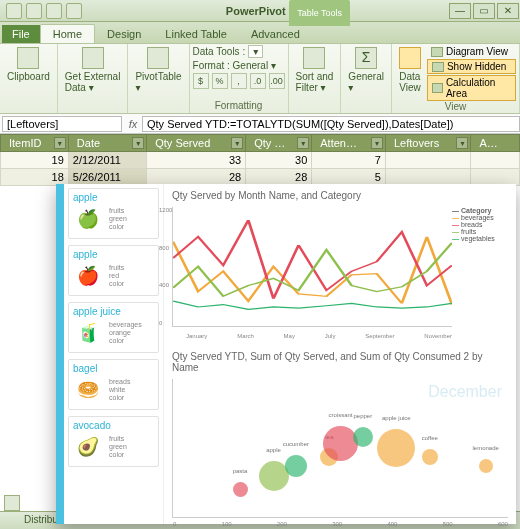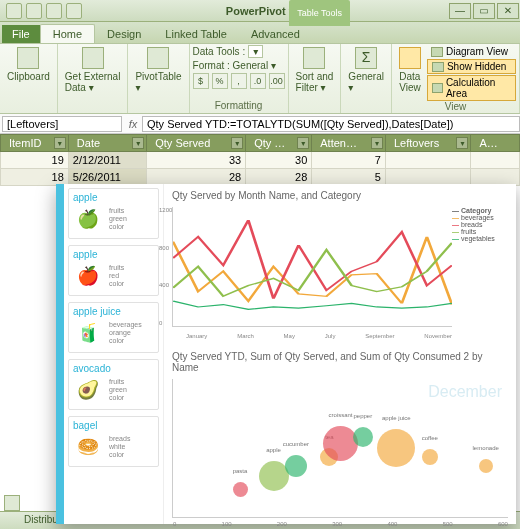--- a/index.html
+++ b/index.html
@@ -260,37 +260,37 @@
         <div class="cb">
           <div class="thumb">🧃</div>
           <div class="meta">
             <div>beverages</div>
             <div>orange</div>
             <div>color</div>
           </div>
         </div>
       </div>
     <div class="card">
+        <div class="ct">bagel</div>
+        <div class="cb">
+          <div class="thumb">🥯</div>
+          <div class="meta">
+            <div>breads</div>
+            <div>white</div>
+            <div>color</div>
+          </div>
+        </div>
+      </div>
+    <div class="card">
         <div class="ct">avocado</div>
         <div class="cb">
           <div class="thumb">🥑</div>
           <div class="meta">
             <div>fruits</div>
             <div>green</div>
-            <div>color</div>
-          </div>
-        </div>
-      </div>
-    <div class="card">
-        <div class="ct">bagel</div>
-        <div class="cb">
-          <div class="thumb">🥯</div>
-          <div class="meta">
-            <div>breads</div>
-            <div>white</div>
             <div>color</div>
           </div>
         </div>
       </div>
   </div>
   <div class="charts">
     <div class="ctitle">Qty Served by Month Name, and Category</div>
     <div class="chart1">
       <div class="c1plot">
         <div class="ylabels">

